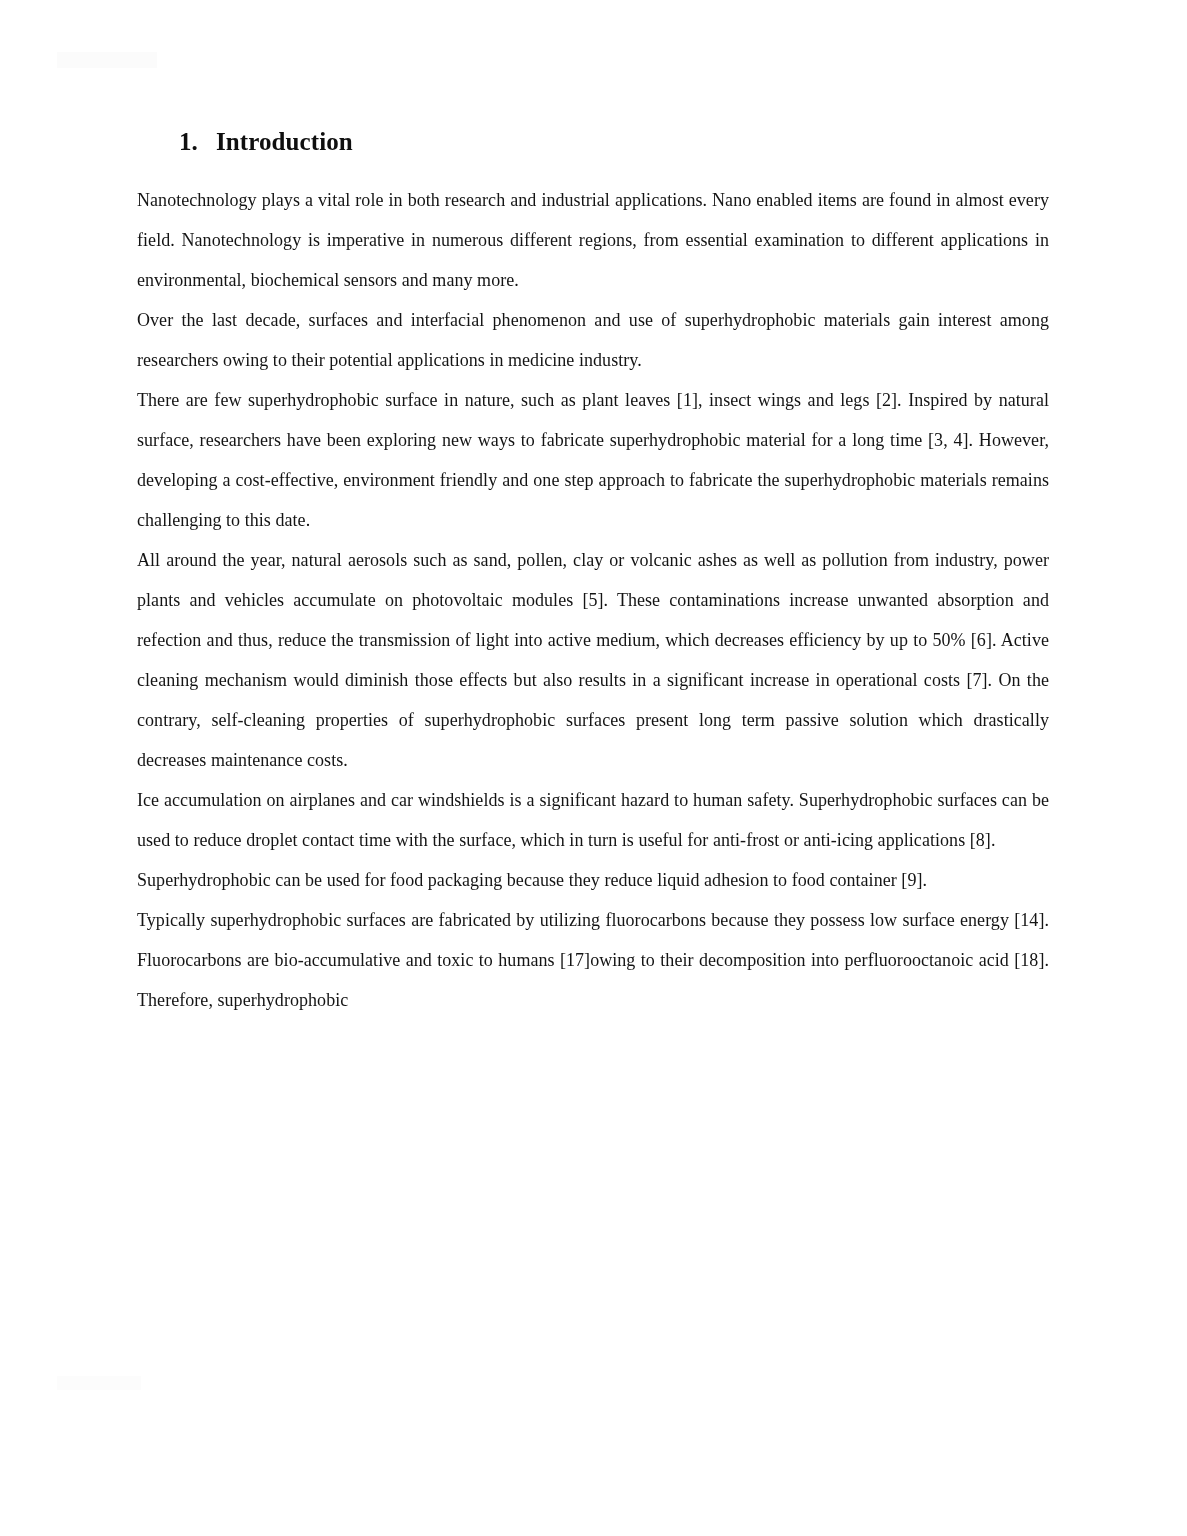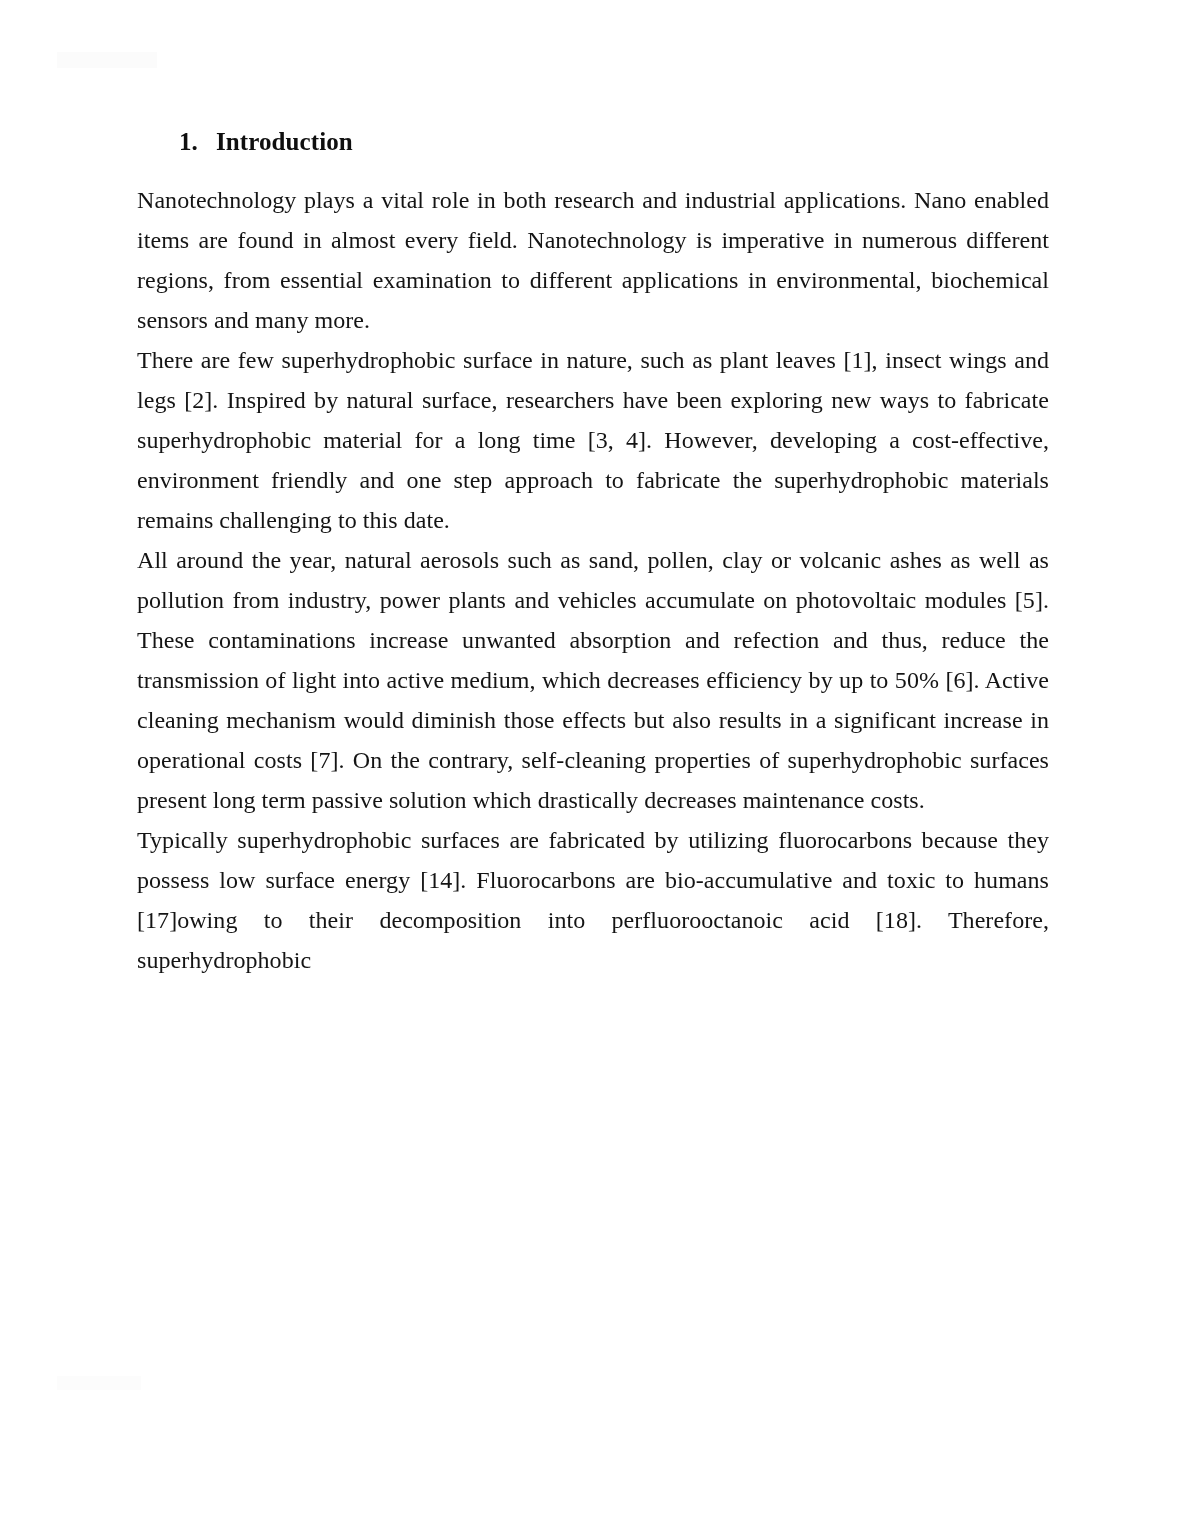--- a/index.html
+++ b/index.html
@@ -45,21 +45,21 @@
     font-weight: bold;
     color: #0f0f0f;
     margin: 0 0 24px 42px;
     letter-spacing: 0.1px;
   }
   .section-heading .num {
     display: inline-block;
     margin-right: 18px;
   }
   p.body-par {
-    font-size: 24px;
+    font-size: 18px;
     line-height: 40px;
     color: #141414;
     margin: 0 0 0 0;
     text-align: justify;
     text-justify: inter-word;
     letter-spacing: 0.05px;
   }
 </style>
 </head>
 <body>
@@ -69,18 +69,21 @@
   <div class="corner-mark"></div>
   <div class="corner-mark-bottom"></div>
 
   <div class="content">
 
     <h1 class="section-heading">
       <span class="num">1.</span><span>Introduction</span>
     </h1>
 
     <p class="body-par">Nanotechnology plays a vital role in both research and industrial applications. Nano enabled items are found in almost every field. Nanotechnology is imperative in numerous different regions, from essential examination to different applications in environmental, biochemical sensors and many more.</p>
+    <p class="body-par">Over the last decade, surfaces and interfacial phenomenon and use of superhydrophobic materials gain interest among researchers owing to their potential applications in medicine industry.</p>
     <p class="body-par">There are few superhydrophobic surface in nature, such as plant leaves [1], insect wings and legs [2]. Inspired by natural surface, researchers have been exploring new ways to fabricate superhydrophobic material for a long time [3, 4]. However, developing a cost-effective, environment friendly and one step approach to fabricate the superhydrophobic materials remains challenging to this date.</p>
     <p class="body-par">All around the year, natural aerosols such as sand, pollen, clay or volcanic ashes as well as pollution from industry, power plants and vehicles accumulate on photovoltaic modules [5]. These contaminations increase unwanted absorption and refection and thus, reduce the transmission of light into active medium, which decreases efficiency by up to 50% [6]. Active cleaning mechanism would diminish those effects but also results in a significant increase in operational costs [7]. On the contrary, self-cleaning properties of superhydrophobic surfaces present long term passive solution which drastically decreases maintenance costs.</p>
+    <p class="body-par">Ice accumulation on airplanes and car windshields is a significant hazard to human safety. Superhydrophobic surfaces can be used to reduce droplet contact time with the surface, which in turn is useful for anti-frost or anti-icing applications [8].</p>
+    <p class="body-par">Superhydrophobic can be used for food packaging because they reduce liquid adhesion to food container [9].</p>
     <p class="body-par">Typically superhydrophobic surfaces are fabricated by utilizing fluorocarbons because they possess low surface energy [14]. Fluorocarbons are bio-accumulative and toxic to humans [17]owing to their decomposition into perfluorooctanoic acid [18]. Therefore, superhydrophobic</p>
 
   </div>
 </div>
 
 </body></html>

